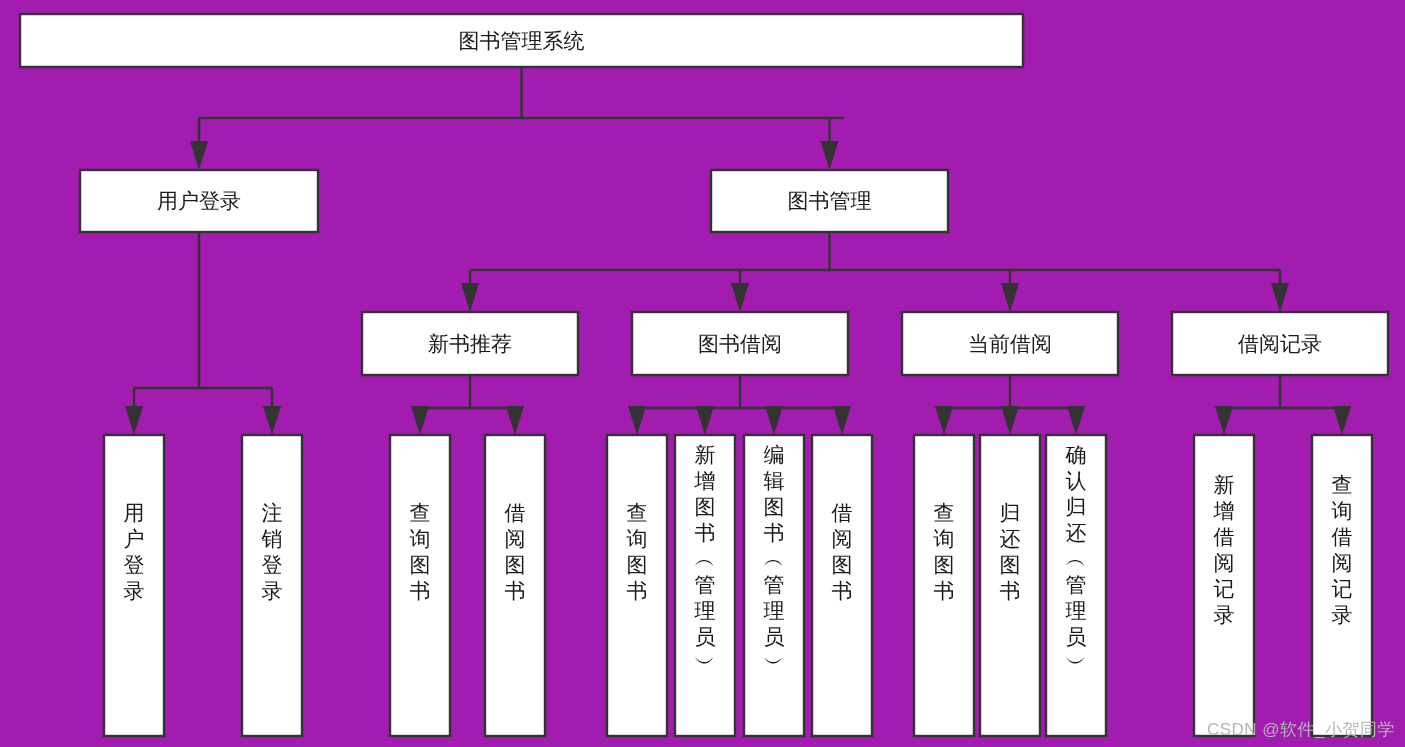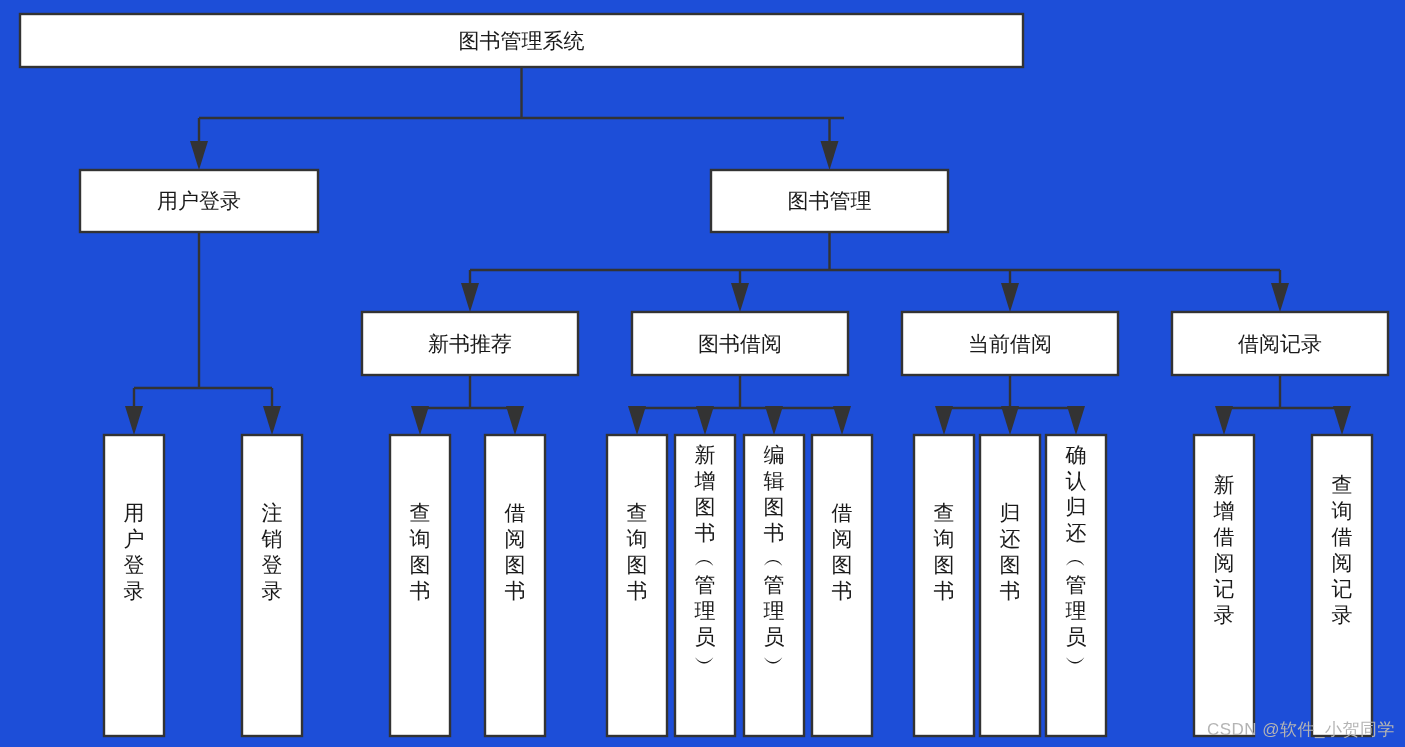--- a/index.html
+++ b/index.html
@@ -8,21 +8,21 @@
     padding: 0;
     background: #ffffff;
   }
   body {
     font-family: "Liberation Sans", "DejaVu Sans", sans-serif;
   }
   #diagram-root {
     position: relative;
     width: 1405px;
     height: 747px;
-    background: #1d4ed8;
+    background: #a21caf;
     overflow: hidden;
   }
   #diagram-svg {
     position: absolute;
     left: 0;
     top: 0;
     width: 1405px;
     height: 747px;
   }
   .node-box {

